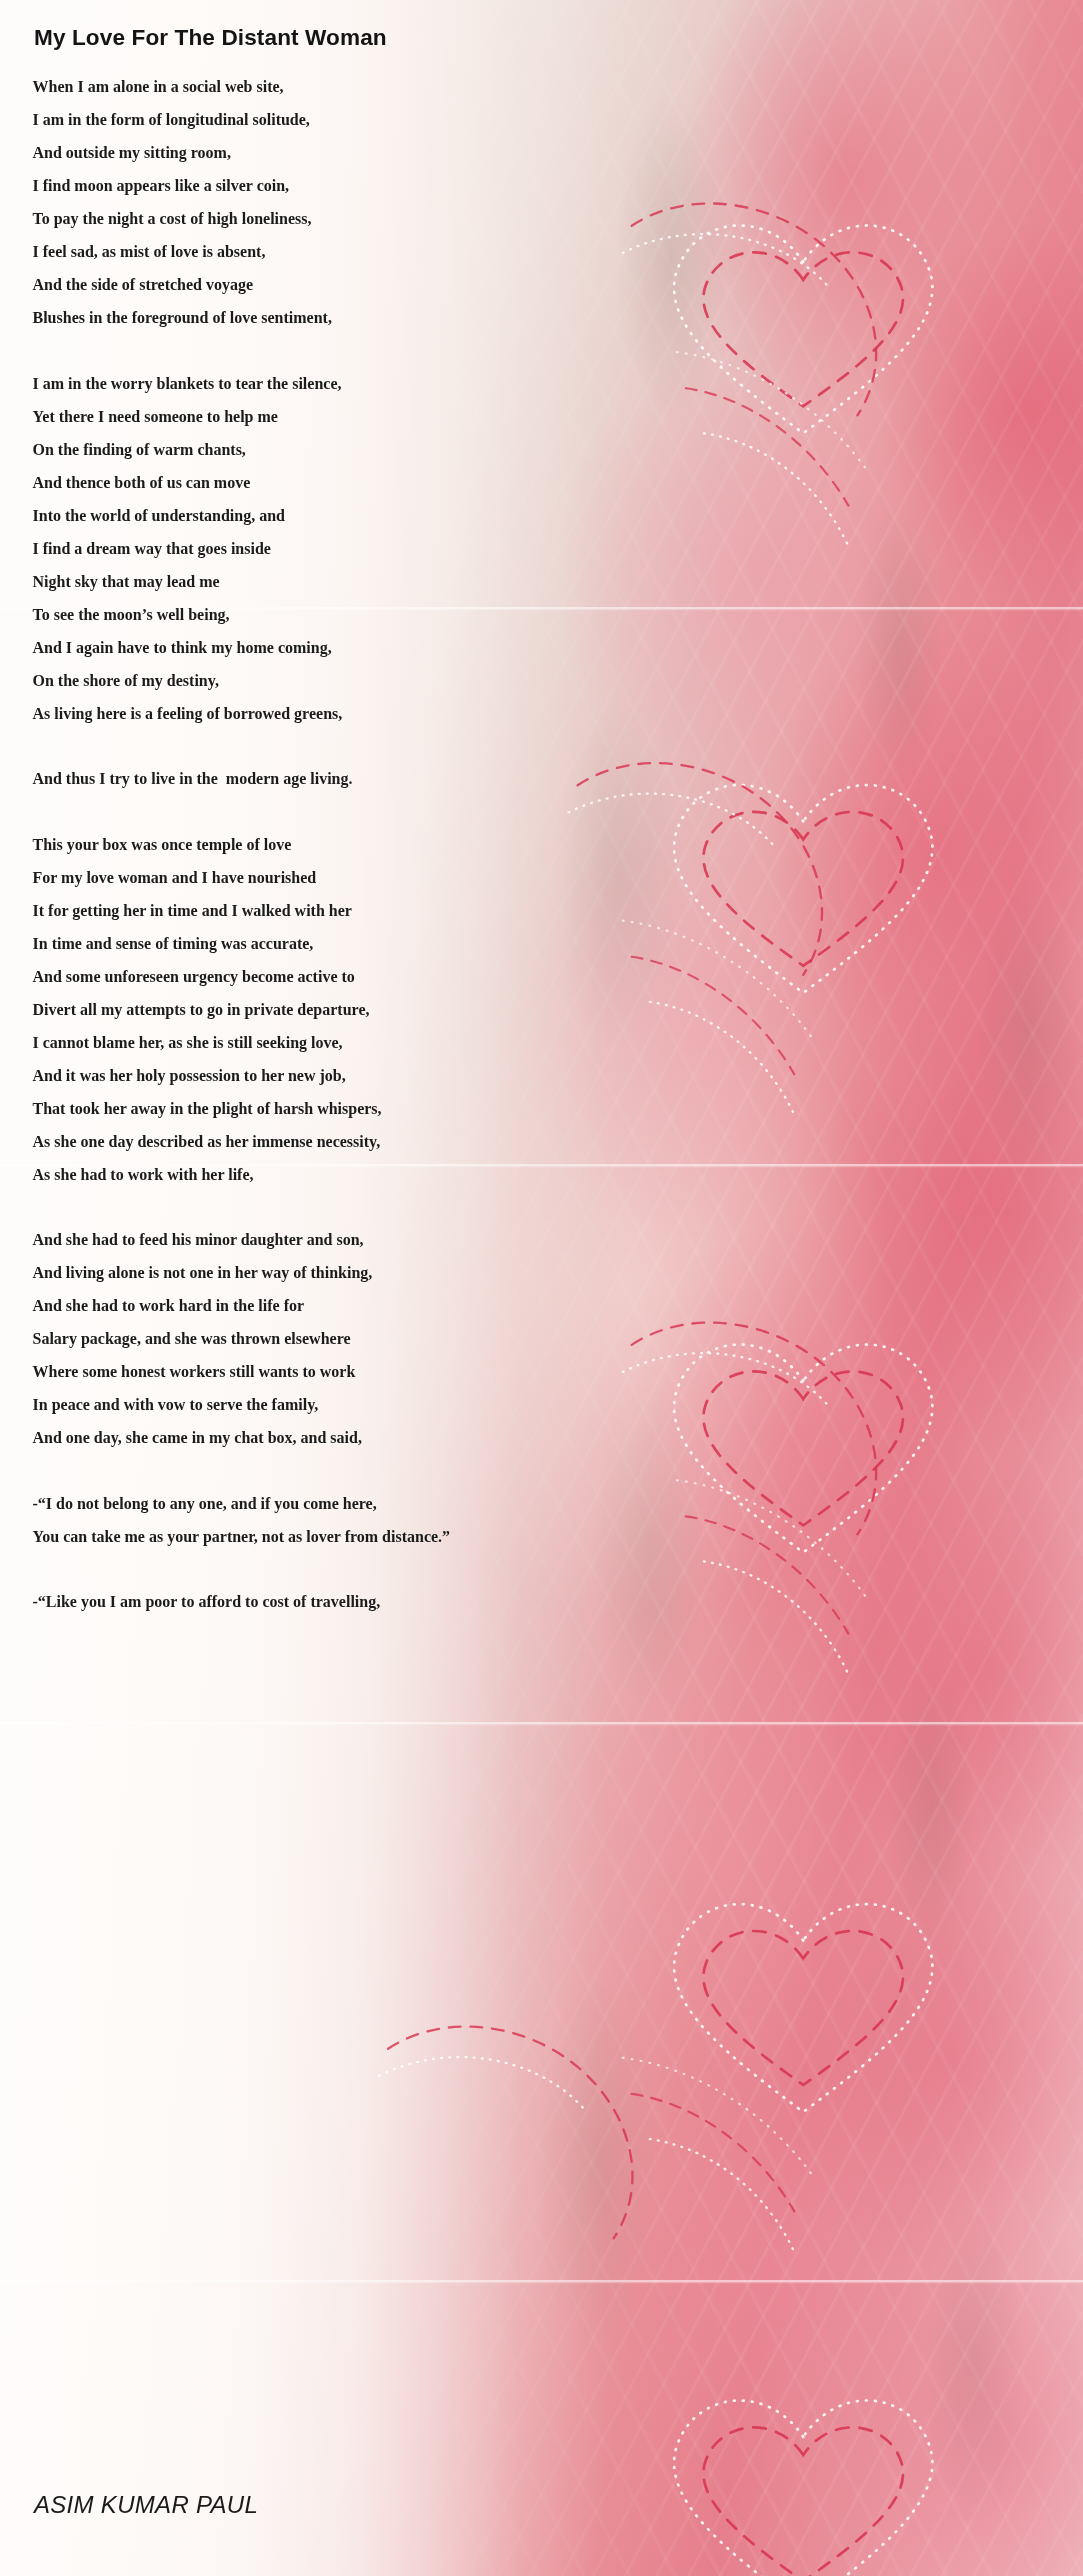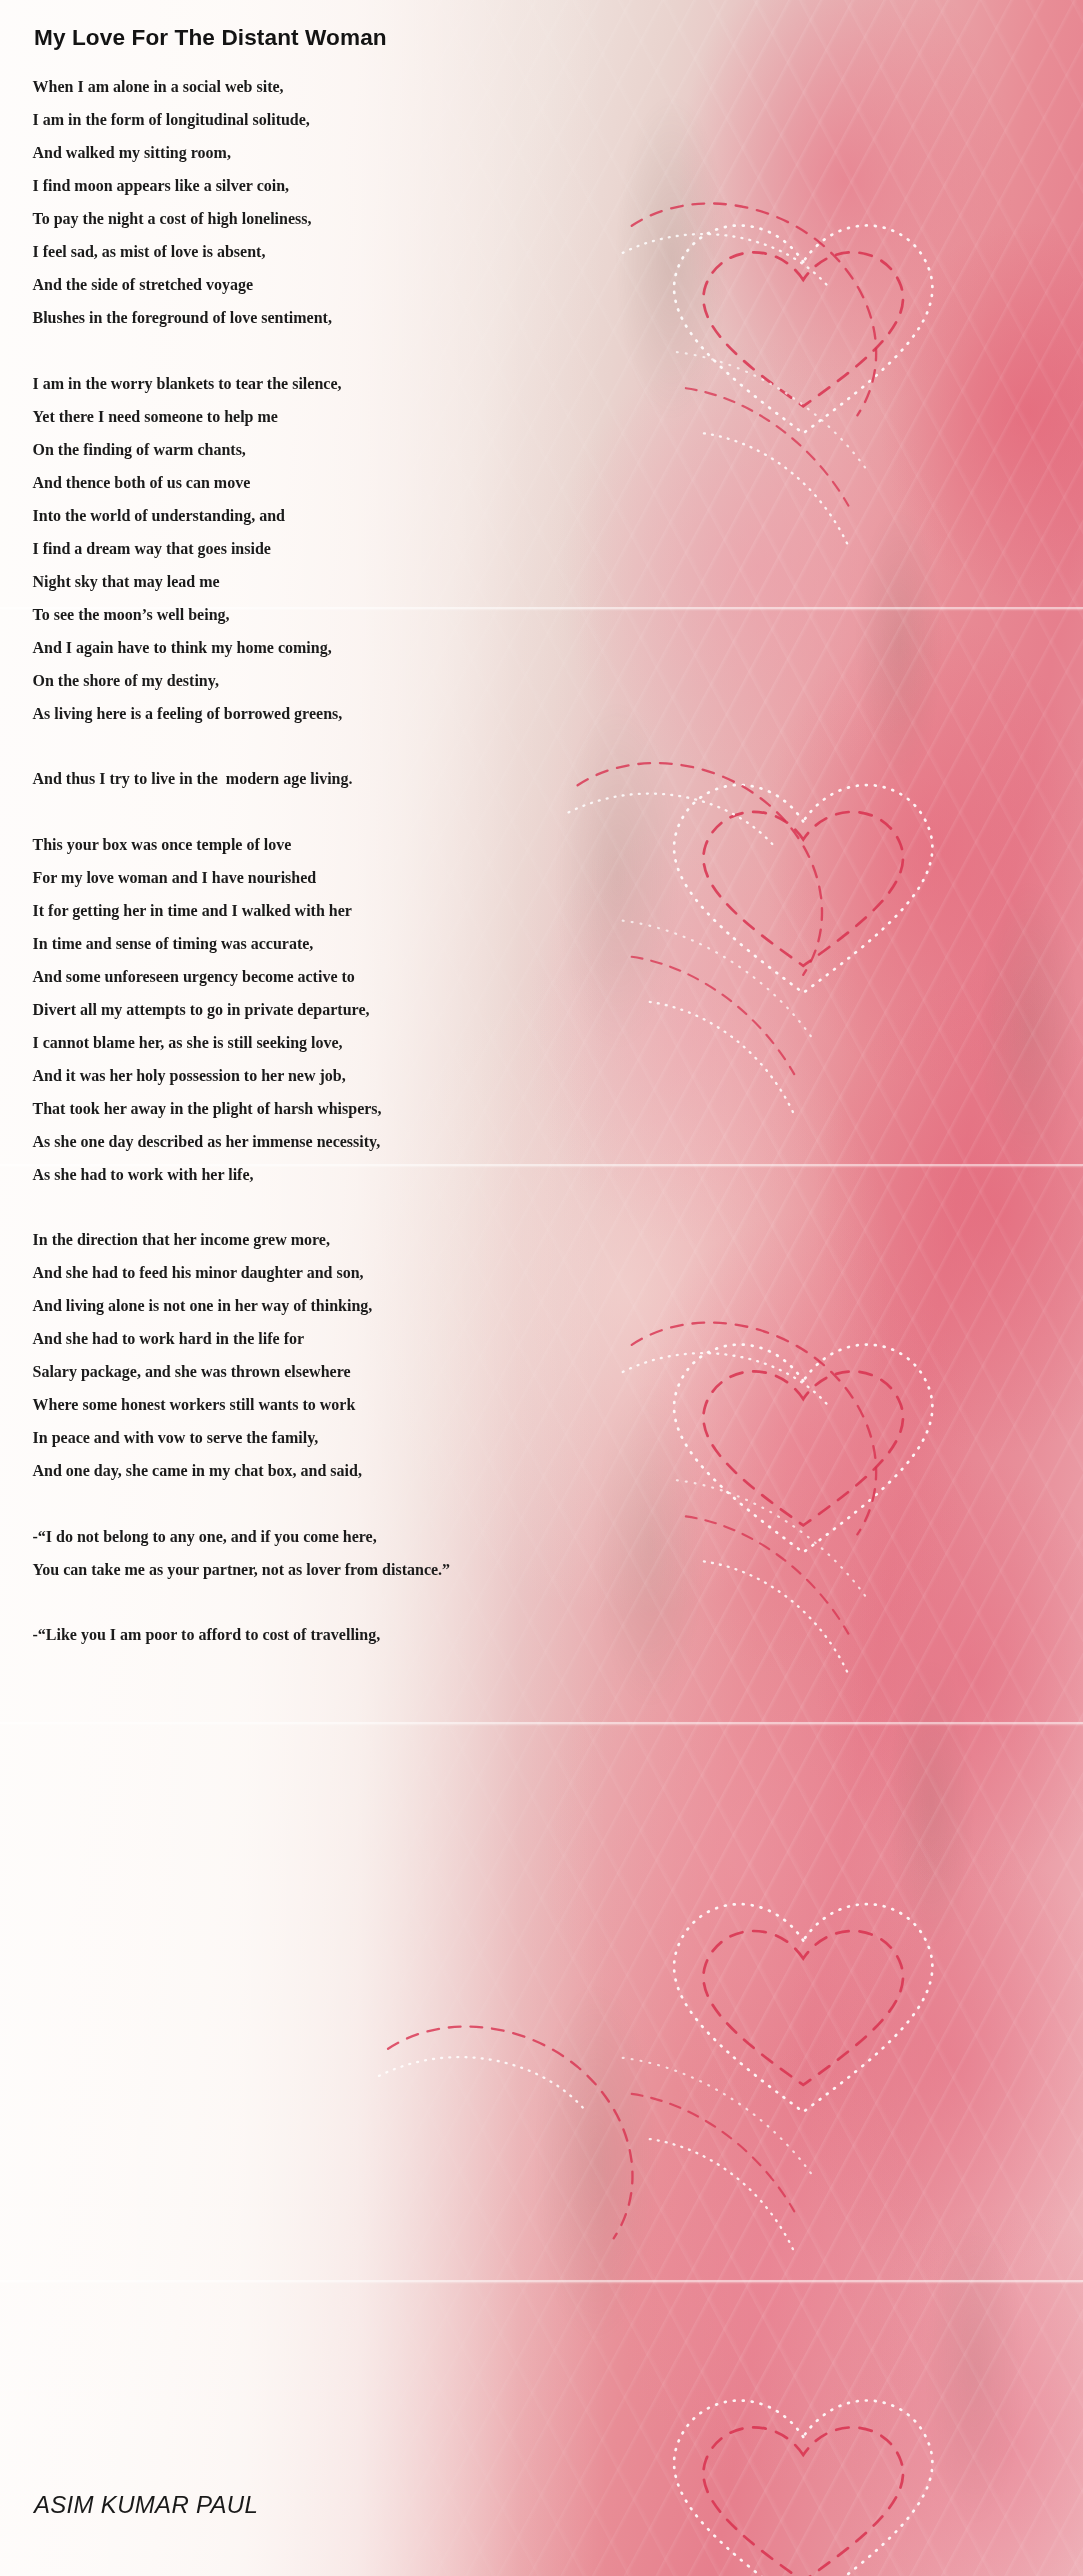--- a/index.html
+++ b/index.html
@@ -227,21 +227,21 @@
 
   <div class="text-layer">
 
     <div class="poem-title">My Love For The Distant Woman</div>
 
     <div class="stanzas">
 
       <div class="stanza">
         <div class="line">When I am alone in a social web site,</div>
         <div class="line">I am in the form of longitudinal solitude,</div>
-        <div class="line">And walked my sitting room,</div>
+        <div class="line">And outside my sitting room,</div>
         <div class="line">I find moon appears like a silver coin,</div>
         <div class="line">To pay the night a cost of high loneliness,</div>
         <div class="line">I feel sad, as mist of love is absent,</div>
         <div class="line">And the side of stretched voyage</div>
         <div class="line">Blushes in the foreground of love sentiment,</div>
       </div>
 
       <div class="stanza">
         <div class="line">I am in the worry blankets to tear the silence,</div>
         <div class="line">Yet there I need someone to help me</div>
@@ -268,21 +268,20 @@
         <div class="line">And some unforeseen urgency become active to</div>
         <div class="line">Divert all my attempts to go in private departure,</div>
         <div class="line">I cannot blame her, as she is still seeking love,</div>
         <div class="line">And it was her holy possession to her new job,</div>
         <div class="line">That took her away in the plight of harsh whispers,</div>
         <div class="line">As she one day described as her immense necessity,</div>
         <div class="line">As she had to work with her life,</div>
       </div>
 
       <div class="stanza">
-        <div class="line">In the direction that her income grew more,</div>
         <div class="line">And she had to feed his minor daughter and son,</div>
         <div class="line">And living alone is not one in her way of thinking,</div>
         <div class="line">And she had to work hard in the life for</div>
         <div class="line">Salary package, and she was thrown elsewhere</div>
         <div class="line">Where some honest workers still wants to work</div>
         <div class="line">In peace and with vow to serve the family,</div>
         <div class="line">And one day, she came in my chat box, and said,</div>
       </div>
 
       <div class="stanza">

